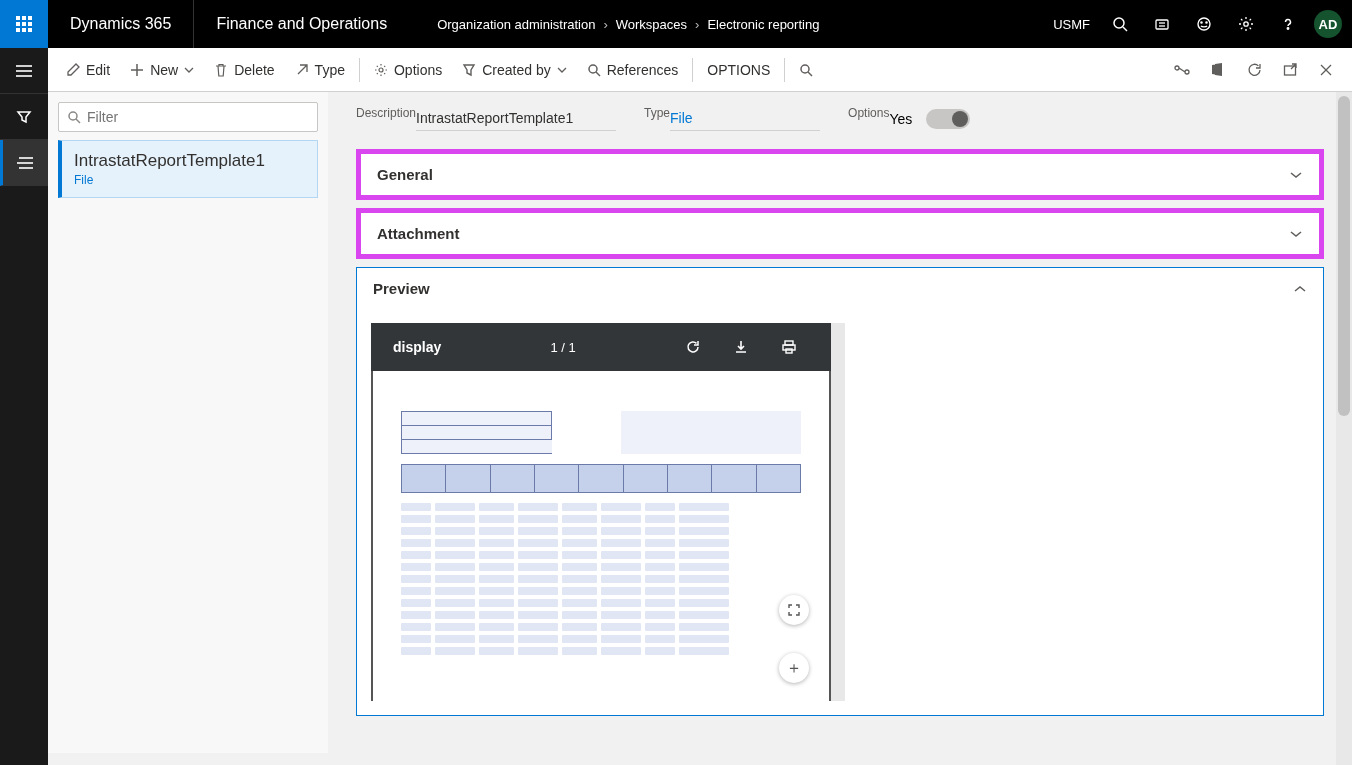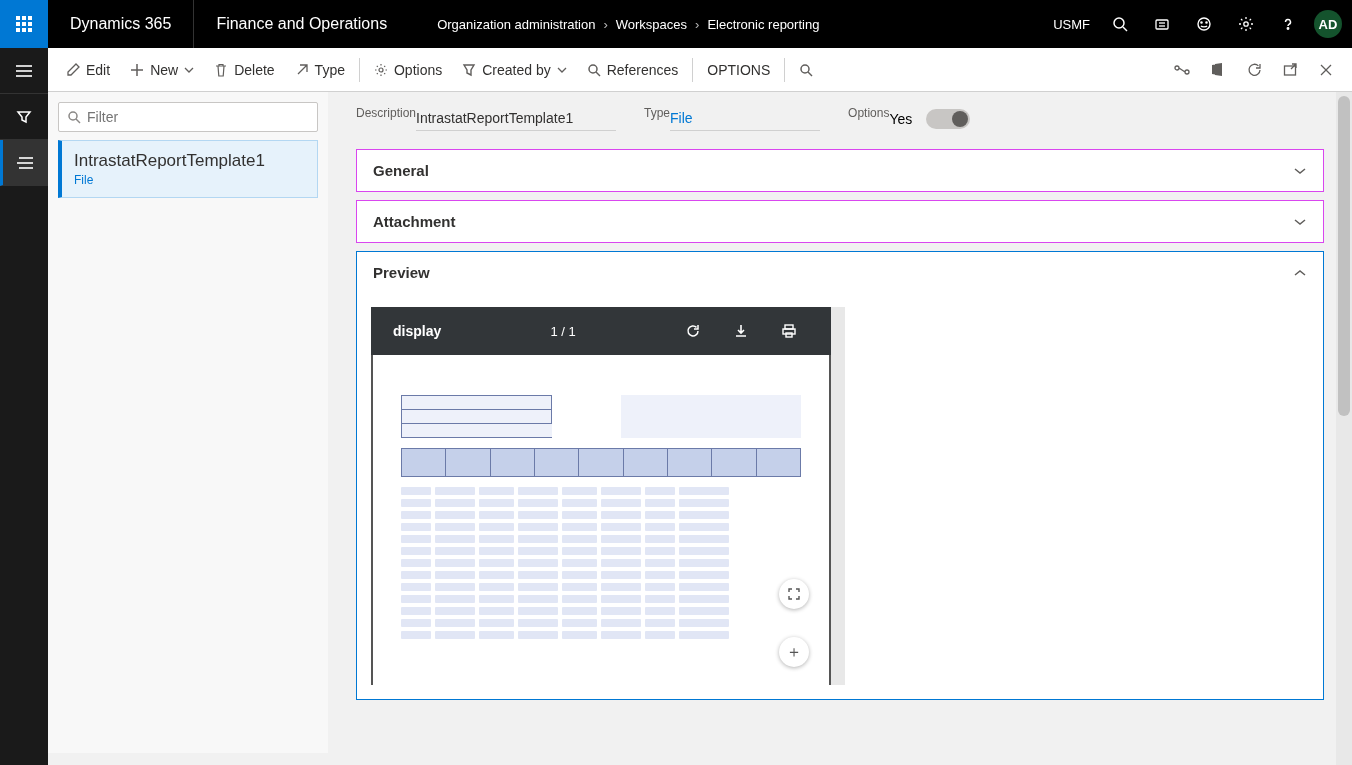--- a/index.html
+++ b/index.html
@@ -50,21 +50,21 @@
 .field { display:flex; flex-direction:row; }
 .field label { font-size:12px; color:#605e5c; margin-bottom:6px; }
 .field .val { font-size:14px; color:#323130; padding:4px 0; border-bottom:1px solid #d0d0d0; min-width:200px; }
 .field .val.link { color:#0078d4; min-width:150px; }
 .toggle-wrap { display:flex; align-items:center; gap:14px; }
 .toggle-val { font-size:14px; }
 .toggle { width:44px; height:20px; border-radius:10px; background:#c8c6c4; position:relative; cursor:pointer; }
 .toggle .knob { position:absolute; right:2px; top:2px; width:16px; height:16px; border-radius:50%; background:#605e5c; }
 
 
-.fasttab { background:#fff; border:1px solid #d946ef; margin-bottom:8px; }
+.fasttab { background:#fff; border:5px solid #d946ef; margin-bottom:8px; }
 .fasttab .fthead { display:flex; align-items:center; justify-content:space-between; padding:12px 16px; cursor:pointer; }
 .fasttab .fthead .fttitle { font-size:15px; font-weight:600; color:#323130; }
 .fasttab.active { border:1px solid #0078d4; }
 .fasttab .ftbody { display:none; }
 .fasttab.active .ftbody { display:block; padding:14px; }
 .chev { transition:transform .2s; color:#605e5c; }
 .fasttab.active .chev { transform:rotate(180deg); }
 
 
 .pdfwrap { display:flex; }

